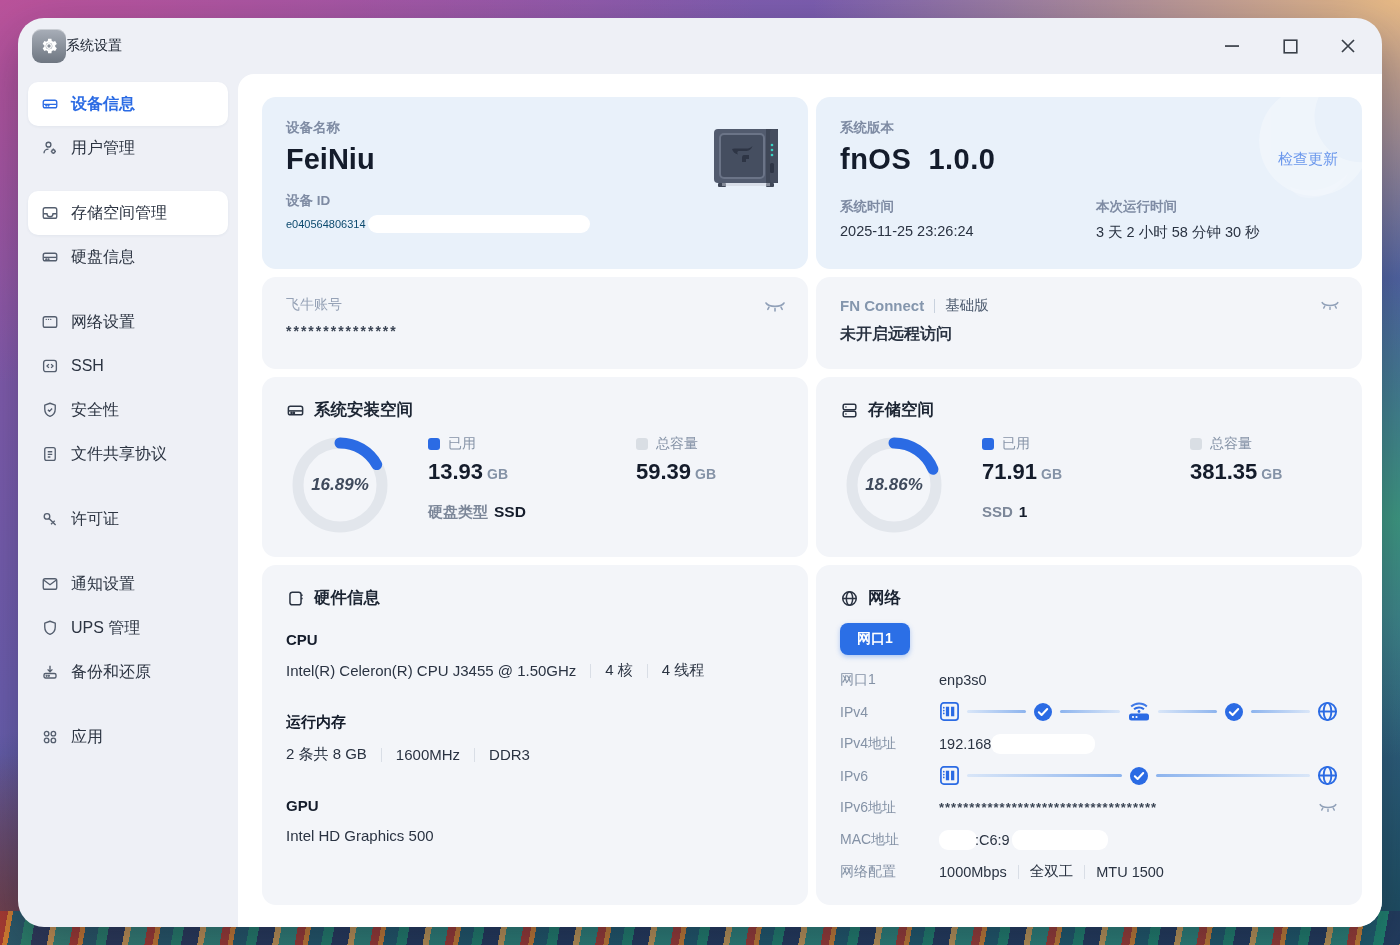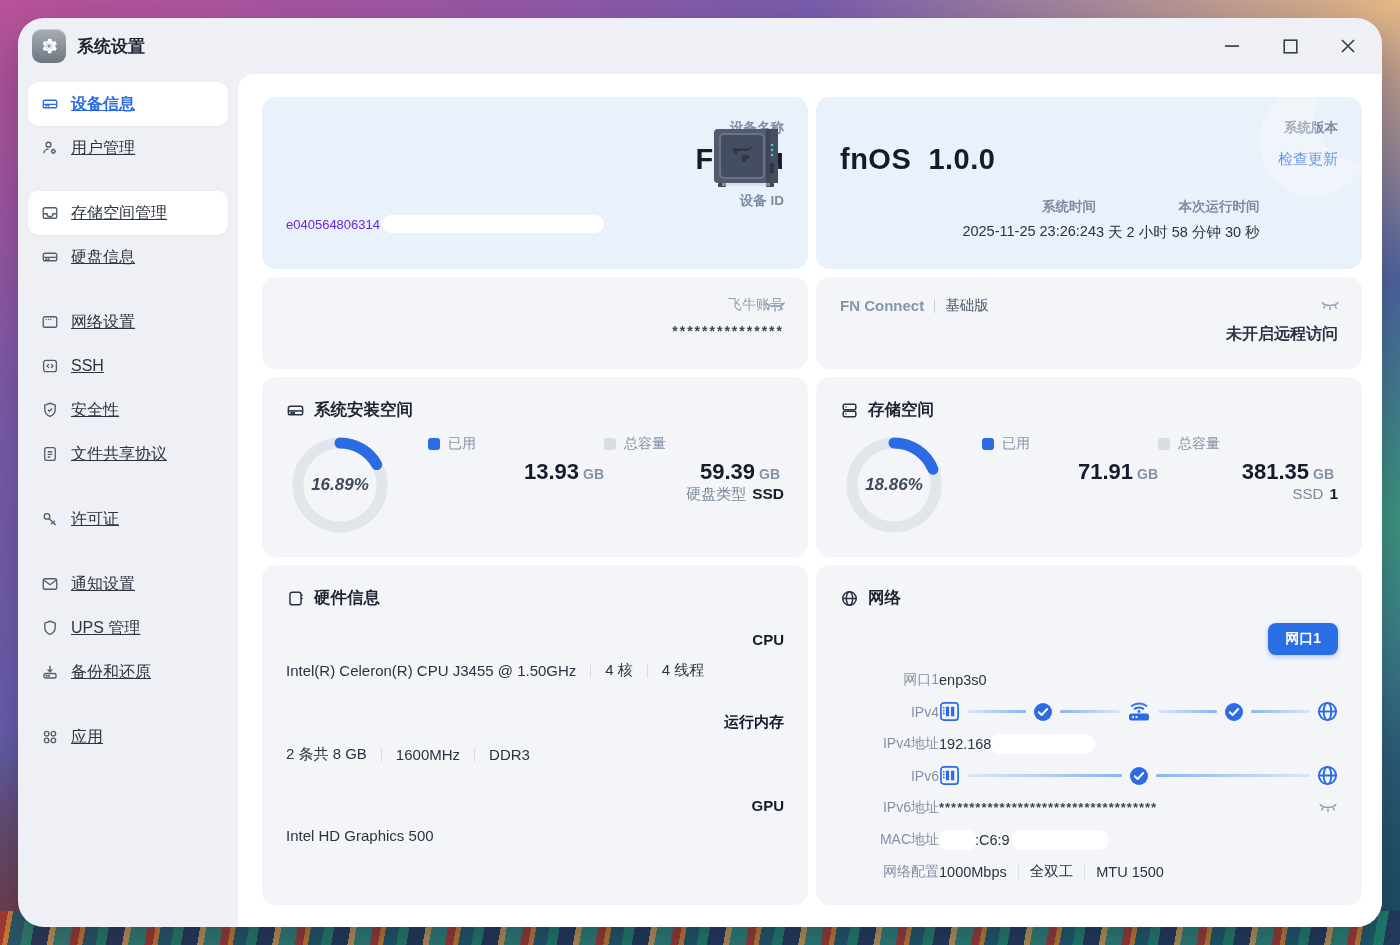--- a/index.html
+++ b/index.html
@@ -24,51 +24,51 @@
   
   .window { position:absolute; left:18px; top:18px; width:1364px; height:909px;
     background:#eef0f6; border-radius:26px; overflow:hidden;
     box-shadow:0 18px 50px rgba(20,20,40,.35); display:flex; flex-direction:column; }
 
   .titlebar { height:56px; flex:0 0 56px; display:flex; align-items:center; padding:0 20px 0 14px; }
   .app-icon { width:34px; height:34px; border-radius:9px;
     background:linear-gradient(180deg,#a8aeb8,#6e7681); display:flex; align-items:center; justify-content:center;
     box-shadow:inset 0 1px 0 rgba(255,255,255,.4); }
   .app-icon svg { display:block; }
-  .win-title { font-size:17px; font-weight:bold; margin-left:11px; color:#1b2330; }
+  .win-title { font-size:14px; font-weight:normal; color:#1b2330; }
   .win-controls { margin-left:auto; display:flex; align-items:center; gap:38px; padding-right:4px; }
   .win-btn { width:20px; height:20px; display:flex; align-items:center; justify-content:center; cursor:pointer; color:#3a4049; }
 
   .window-body { flex:1; display:flex; min-height:0; }
 
   
   .sidebar { width:220px; flex:0 0 220px; padding:8px 10px 0 10px; }
   .side-item { height:44px; display:flex; align-items:center; gap:12px; padding:0 13px;
-    border-radius:10px; font-size:16px; color:#2c3442; cursor:pointer;text-decoration:underline; }
+    border-radius:10px; font-size:16px; color:#2c3442; cursor:pointer; }
   .side-item svg { flex:0 0 18px; color:#545e6e; }
   .side-item.active { background:#ffffff; color:#2b6be4; font-weight:bold; box-shadow:0 1px 3px rgba(40,60,110,.06); }
   .side-item.active svg { color:#2b6be4; }
   .side-item.hovered { background:#ffffff; box-shadow:0 1px 3px rgba(40,60,110,.06); }
   .side-gap { height:21px; }
 
   
   .content { flex:1; background:#ffffff; border-top-left-radius:16px; padding:23px 20px 12px 24px;
-    display:flex; gap:8px;text-align:right; }
+    display:flex; gap:8px; }
   .col { width:546px; display:flex; flex-direction:column; gap:8px; }
 
   .card { background:#f3f5f9; border-radius:14px; padding:22px 24px; position:relative; }
   .card-blue { background:#e9f1fa; }
 
   .lbl { font-size:13.5px; color:#7e8ba3; font-weight:bold; }
   .lbl-light { font-size:14px; color:#96a2b6; }
 
   
   .card-device { height:172px; }
   .device-name { font-size:29px; font-weight:bold; color:#141c2b; margin:6px 0 16px; }
-  .device-id { font-size:13px; color:#6d28d9; margin-top:5px; display:flex; align-items:center; }
+  .device-id { font-size:11px; color:#0c4a6e; margin-top:5px; display:flex; align-items:center; }
   .redact { display:inline-block; background:#ffffff; border-radius:9px; height:18px; }
   .nas-art { position:absolute; right:24px; top:28px; }
 
   
   .card-version { height:172px; overflow:hidden; }
   .ver-row { display:flex; align-items:center; margin-top:6px; }
   .ver-main { font-size:29px; font-weight:bold; color:#141c2b; letter-spacing:.5px; }
   .check-update { margin-left:auto; font-size:15px; color:#2b6be4; cursor:pointer; }
   .ver-cols { display:flex; margin-top:22px; }
   .ver-col1 { width:256px; }
@@ -88,27 +88,27 @@
   
   .card-space { height:180px; }
   .card-head { display:flex; align-items:center; gap:9px; font-size:16.5px; font-weight:bold; color:#1c2533; }
   .card-head svg { color:#2a3342; }
   .space-body { display:flex; align-items:flex-start; margin-top:14px; }
   .donut-wrap { position:relative; width:100px; height:100px; margin-left:4px;font-style:italic; }
   .donut-wrap svg { transform:rotate(-90deg); }
   .donut-label { position:absolute; inset:0; display:flex; align-items:center; justify-content:center;
     font-size:17px; font-weight:bold; color:#3f4a5c; }
   .space-right { margin-left:38px; flex:1; }
-  .legend-row { display:flex; }
+  .legend-row { display:flex;gap:32px; }
   .legend-col { width:176px; }
   .legend-head { display:flex; align-items:center; gap:8px; font-size:14px; color:#8492a6; }
   .sq { width:12px; height:12px; border-radius:3px; }
   .num-line { margin-top:6px; font-size:22px; font-weight:bold; color:#141c2b; }
   .num-line .unit { font-size:14px; font-weight:bold; color:#8492a6; margin-left:4px; }
-  .space-foot { font-size:15px; color:#7c8799; }
+  .space-foot { margin-top:18px; font-size:15px; color:#7c8799;font-weight:bold; }
   .space-foot b { color:#141c2b; margin-left:6px; font-size:15.5px; }
 
   
   .card-hw { height:340px; }
   .hw-sec { margin-top:22px; }
   .hw-sec-title { font-size:15px; font-weight:bold; color:#141c2b; }
   .hw-line { display:flex; align-items:center; gap:14px; margin-top:13px; font-size:15px; color:#2a3342; }
   .vdiv { width:1px; height:14px; background:#d9dee6; }
 
   

